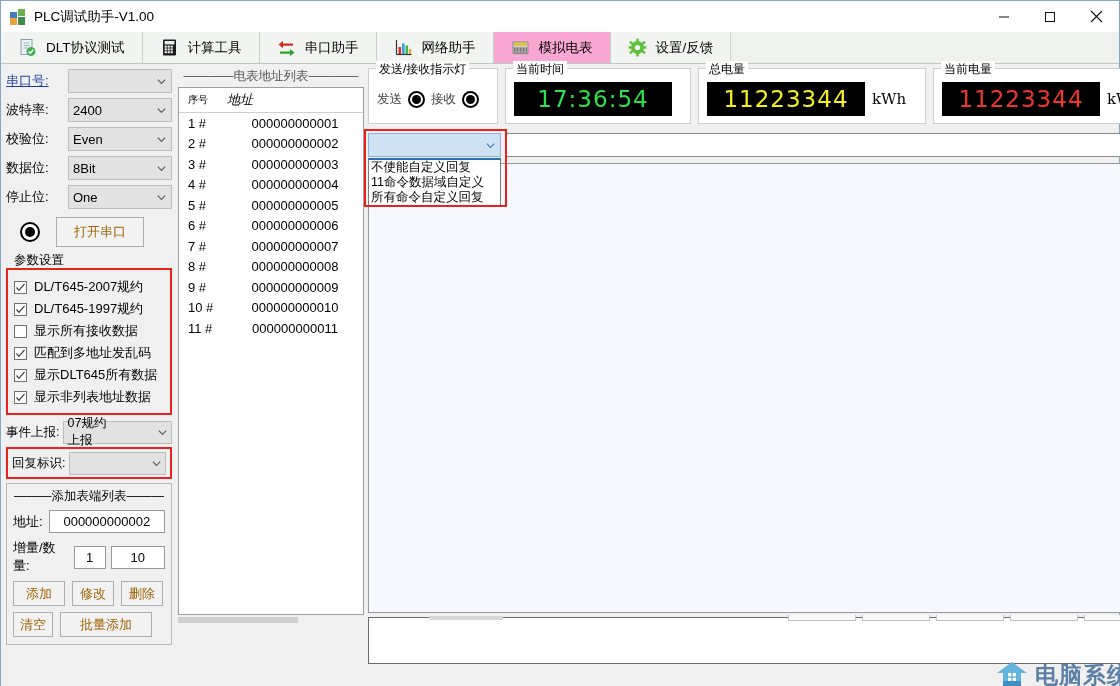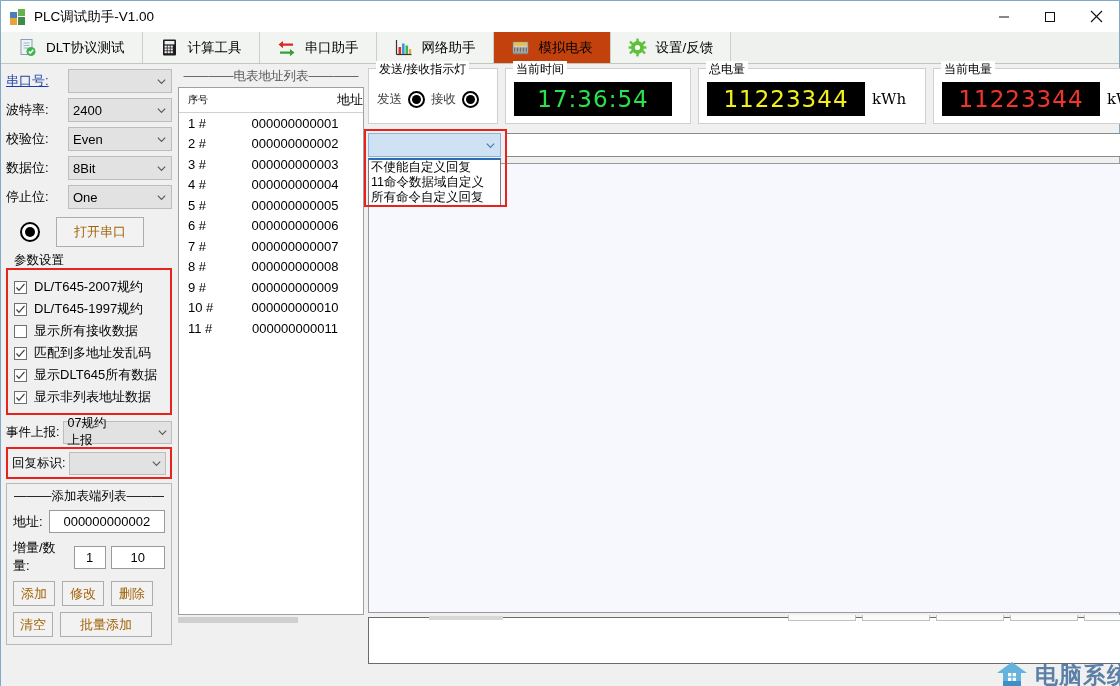--- a/index.html
+++ b/index.html
@@ -48,21 +48,21 @@
   
   .toolbar{
     height:32px;background:#eef1ee;display:flex;align-items:stretch;
     border-bottom:1px solid #bfc7bf;
   }
   .tb-tab{
     display:flex;align-items:center;gap:9px;padding:0 17px;
     border-right:1px solid #c9cfc9; background:#f2f4f2; cursor:default;
     font-size:13.5px;
   }
-  .tb-tab.active{background:#c2410c;}
+  .tb-tab.active{background:#f9a8d4;}
   .tb-ico{width:19px;height:19px;position:relative;flex:none;}
 
   
   .content{
     position:relative;height:629px;background:#f0f0f0;
     padding:4px 5px 0 5px; display:flex; gap:0;
   }
 
   
   .leftcol{
@@ -117,21 +117,21 @@
   .btnrow{display:flex;gap:7px;margin-top:6px;}
 
   
   .midcol{width:186px;flex:none;margin-left:6px;position:relative;}
   .mid-head{text-align:center;font-size:12.5px;color:#555;margin-bottom:2px;height:17px;line-height:17px;}
   .listbox{
     border:1px solid #a0a0a0;background:#fff;height:528px;overflow:hidden;
   }
   .lb-head{display:flex;border-bottom:1px solid #d0d0d0;height:25px;align-items:center;background:#fff;}
   .lb-head .c1{width:48px;padding-left:9px;font-size:10px;}
-  .lb-head .c2{flex:1;text-align:right;font-size:13px;}
+  .lb-head .c2{flex:1;text-align:left;font-size:13px;font-style:italic;}
   .lb-row{display:flex;height:20.5px;align-items:center;font-size:13px;}
   .lb-row .c1{width:48px;padding-left:9px;}
   .lb-row .c2{flex:1;text-align:center;}
 
   
   .rightcol{flex:1;margin-left:4px;position:relative;}
 
   .topstrip{display:flex;gap:7px;height:56px;}
   .fieldset{
     border:1px solid #cfcfcf;background:#fff;position:relative;padding:0 8px;
@@ -479,21 +479,21 @@
         <div style="display:flex;align-items:center;">
           <span style="font-size:13px;">地址:</span>
           <span class="txtin" style="flex:1;margin-left:6px;">000000000002</span>
         </div>
         <div style="display:flex;align-items:center;margin-top:6px;">
           <span style="font-size:13px;">增量/数量:</span>
           <span class="txtin" style="width:34px;margin-left:5px;">1</span>
           <span class="txtin" style="width:58px;margin-left:5px;">10</span>
         </div>
         <div class="btnrow">
-          <span class="btn" style="width:42px;height:25px;">添加</span>
+          <span class="btn" style="width:52px;height:25px;">添加</span>
           <span class="btn" style="width:42px;height:25px;">修改</span>
           <span class="btn" style="width:42px;height:25px;">删除</span>
         </div>
         <div class="btnrow">
           <span class="btn" style="width:40px;height:25px;">清空</span>
           <span class="btn" style="width:92px;height:25px;">批量添加</span>
         </div>
       </div>
     </div>
 

